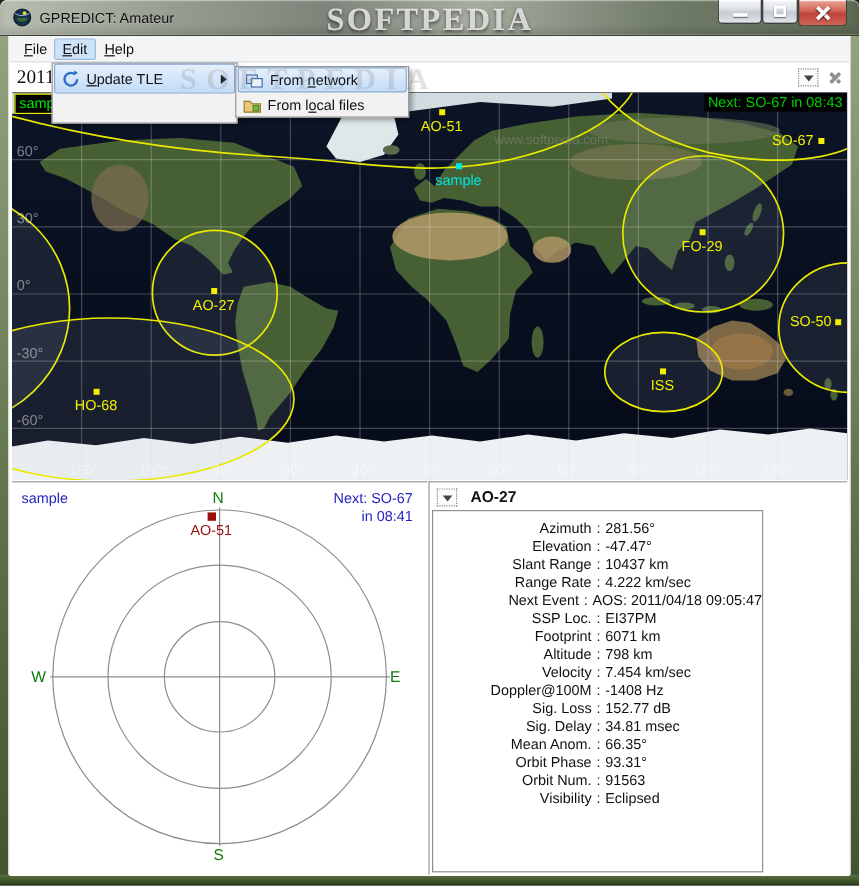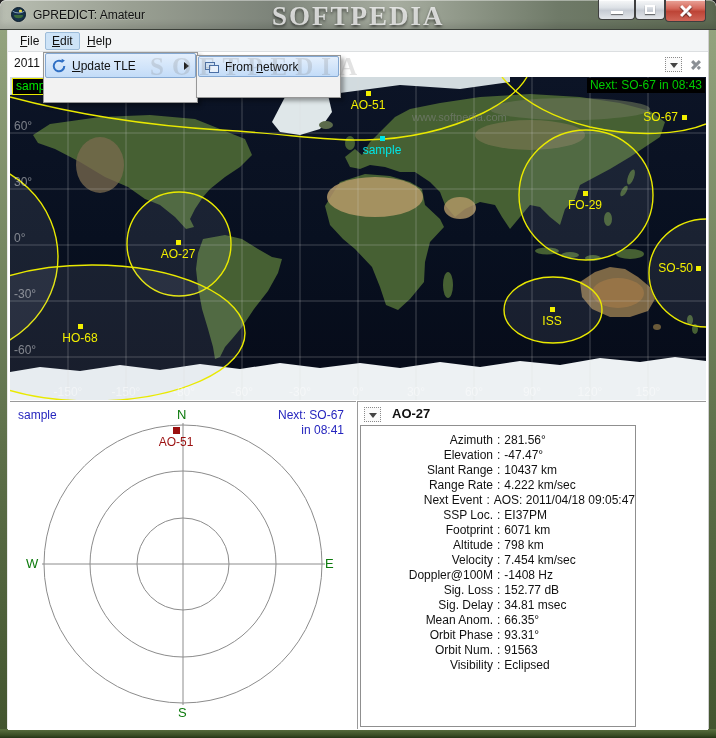--- a/index.html
+++ b/index.html
@@ -46,21 +46,21 @@
   
   .menubar{position:absolute;left:8px;top:30px;width:700px;height:22px;background:#f3f5f6;border-bottom:1px solid #dcdfe1;}
   .mb-item{position:absolute;top:2px;height:18px;padding:2px 7px;font-size:12px;color:#111;border-radius:2px;}
   .mb-item u{text-decoration:underline;}
   .mb-file{left:5px;}
   .mb-edit{left:37px;background:#cde3f7;border:1px solid #9dbcd9;padding:1px 6px;}
   .mb-help{left:72px;}
   
   .client{position:absolute;left:8px;top:52px;width:700px;height:678px;background:#fff;}
   .modhead{position:absolute;left:10px;top:53px;width:696px;height:22px;background:#fff;}
-  .mod-time{position:absolute;left:4px;top:3px;font-size:12px;color:#111;}
+  .mod-time{position:absolute;left:4px;top:3px;font-size:16px;color:#111;font-family:Liberation Serif, serif;}
   .sqbtn{position:absolute;width:17px;height:15px;border:1px dotted #8a8a8a;background:#fbfbfb;}
   .tb-detach{left:655px;top:4px;}
   .tb-close{left:677px;top:4px;border:none;background:none;}
   .tri-down{position:absolute;left:50%;top:50%;margin:-2px 0 0 -4px;width:0;height:0;
     border-left:4px solid transparent;border-right:4px solid transparent;border-top:5px solid #444;}
   .xbar{position:absolute;left:50%;top:50%;width:11px;height:3px;background:#8a8f94;box-shadow:0 1px 0 rgba(255,255,255,.8);}
   .xbar.a{transform:translate(-50%,-50%) rotate(45deg);}
   .xbar.b{transform:translate(-50%,-50%) rotate(-45deg);}
   
   .map{position:absolute;left:10px;top:77px;width:696px;height:323px;background:#0a1020;overflow:hidden;}
@@ -406,18 +406,27 @@
   <div class="popup menu-sub">
     <div class="menu-item hl">
       <span class="mi-icon">
         <svg width="16" height="16" viewBox="0 0 16 16">
           <rect x="1.5" y="3.5" width="9" height="7" fill="#cfe0f2" stroke="#4a6fa5"></rect>
           <rect x="5.5" y="6.5" width="9" height="7" fill="#e9f1fb" stroke="#4a6fa5"></rect>
         </svg>
       </span>
       <span class="mi-label"><span>From </span><u>n</u><span>etwork</span></span>
     </div>
+    <div class="menu-item">
+      <span class="mi-icon">
+        <svg width="16" height="16" viewBox="0 0 16 16">
+          <path d="M1.5 4.5 h5 l1.5 2 h7 v7 h-13.5 z" fill="#e8c97a" stroke="#9a7b30"></path>
+          <rect x="9" y="8" width="4.5" height="4.5" fill="#7ab648" stroke="#4a8a28"></rect>
+        </svg>
+      </span>
+      <span class="mi-label"><span>From l</span><u>o</u><span>cal files</span></span>
+    </div>
   </div>
 
   <div class="wm-overlay">SOFTPEDIA</div>
   <div class="wm-url">www.softpedia.com</div>
 
 </div>
 
 </body></html>

